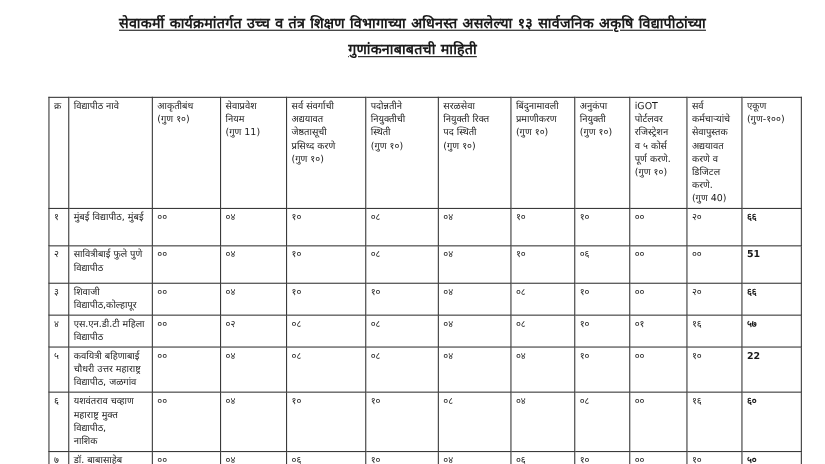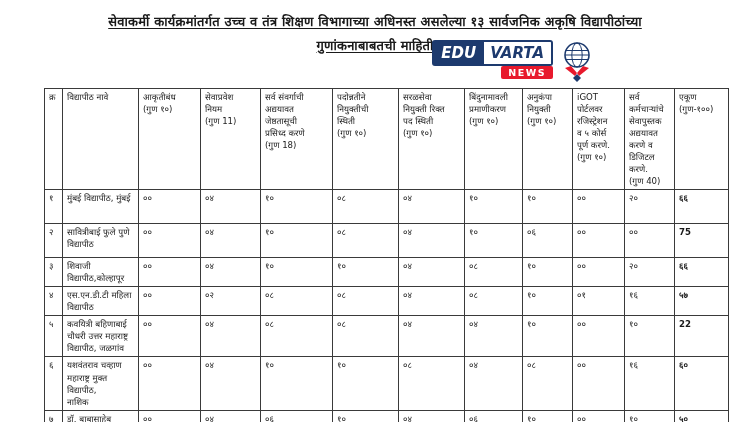--- a/index.html
+++ b/index.html
@@ -82,39 +82,20 @@
 </head>
 <body>
 
 <div class="page">
 
   <div class="title-block">
     <div class="title-line">सेवाकर्मी कार्यक्रमांतर्गत  उच्च व तंत्र शिक्षण विभागाच्या अधिनस्त असलेल्या १३ सार्वजनिक अकृषि विद्यापीठांच्या</div>
     <div class="title-line">गुणांकनाबाबतची माहिती</div>
   </div>
 
-  <div class="logo">
-    <div class="logo-text">
-      <div class="logo-row">
-        <span class="logo-edu">EDU</span>
-        <span class="logo-varta">VARTA</span>
-      </div>
-      <span class="logo-news">NEWS</span>
-    </div>
-    <svg class="logo-emblem" viewBox="0 0 40 44">
-      <circle cx="20" cy="15" r="12" fill="none" stroke="#1d3a6e" stroke-width="1.6"></circle>
-      <ellipse cx="20" cy="15" rx="5.2" ry="12" fill="none" stroke="#1d3a6e" stroke-width="1"></ellipse>
-      <line x1="9" y1="10.5" x2="31" y2="10.5" stroke="#1d3a6e" stroke-width="1"></line>
-      <line x1="8" y1="15" x2="32" y2="15" stroke="#1d3a6e" stroke-width="1"></line>
-      <line x1="9" y1="19.5" x2="31" y2="19.5" stroke="#1d3a6e" stroke-width="1"></line>
-      <path d="M8 28 L18 36 L20 33 L14 26 Z" fill="#e8192c"></path>
-      <path d="M32 28 L22 36 L20 33 L26 26 Z" fill="#e8192c"></path>
-      <path d="M16 38 L20 34 L24 38 L20 42 Z" fill="#1d3a6e"></path>
-    </svg>
-  </div>
 
   <table class="scores">
     <colgroup>
       <col class="c-sr">
         <col class="c-name">
         <col class="c-3">
         <col class="c-4">
       <col class="c-5">
         <col class="c-6">
         <col class="c-7">
@@ -130,21 +111,21 @@
           <th>विद्यापीठ नावे</th>
           <th>आकृतीबंध
 (गुण १०)</th>
           <th>सेवाप्रवेश
 नियम
 (गुण 11)</th>
           <th>सर्व संवर्गाची
 अद्ययावत
 जेष्ठतासूची
 प्रसिध्द करणे
-(गुण 18)</th>
+(गुण १०)</th>
           <th>पदोन्नतीने
 नियुक्तीची
 स्थिती
 (गुण १०)</th>
           <th>सरळसेवा
 नियुक्ती रिक्त
 पद स्थिती
 (गुण १०)</th>
           <th>बिंदुनामावली
 प्रमाणीकरण
@@ -191,21 +172,21 @@
 विद्यापीठ</td>
           <td>००</td>
           <td>०४</td>
           <td>१०</td>
           <td>०८</td>
           <td>०४</td>
           <td>१०</td>
           <td>०६</td>
           <td>००</td>
           <td>००</td>
-          <td class="total-cell">75</td>
+          <td class="total-cell">51</td>
         </tr>
         <tr class="r-low">
           <td>३</td>
           <td>शिवाजी
 विद्यापीठ,कोल्हापूर</td>
           <td>००</td>
           <td>०४</td>
           <td>१०</td>
           <td>१०</td>
           <td>०४</td>

